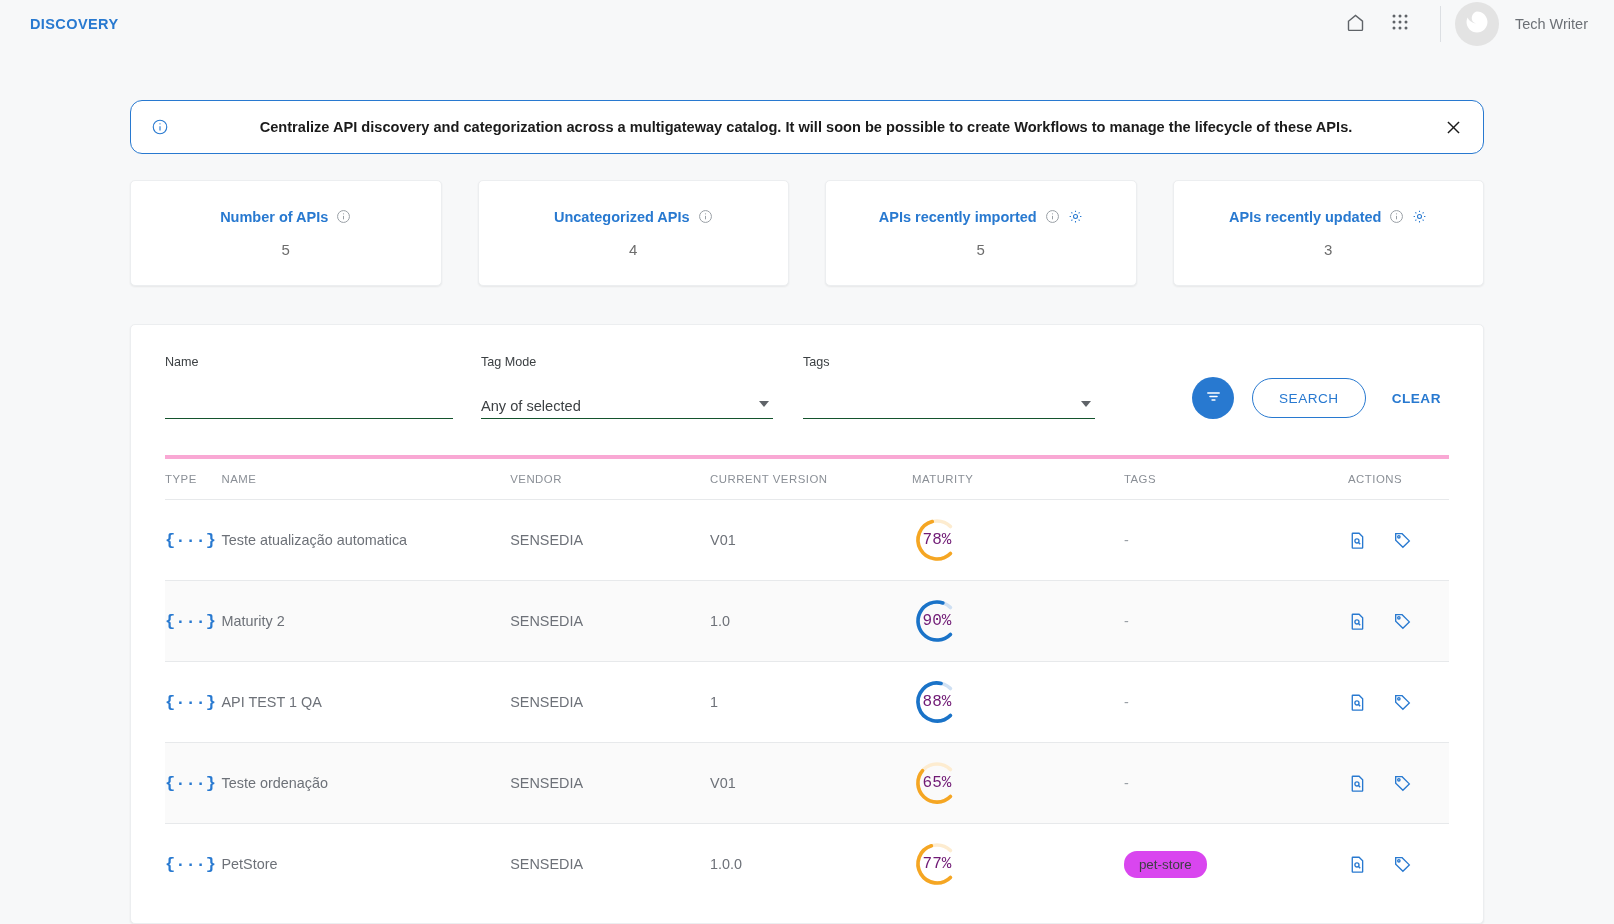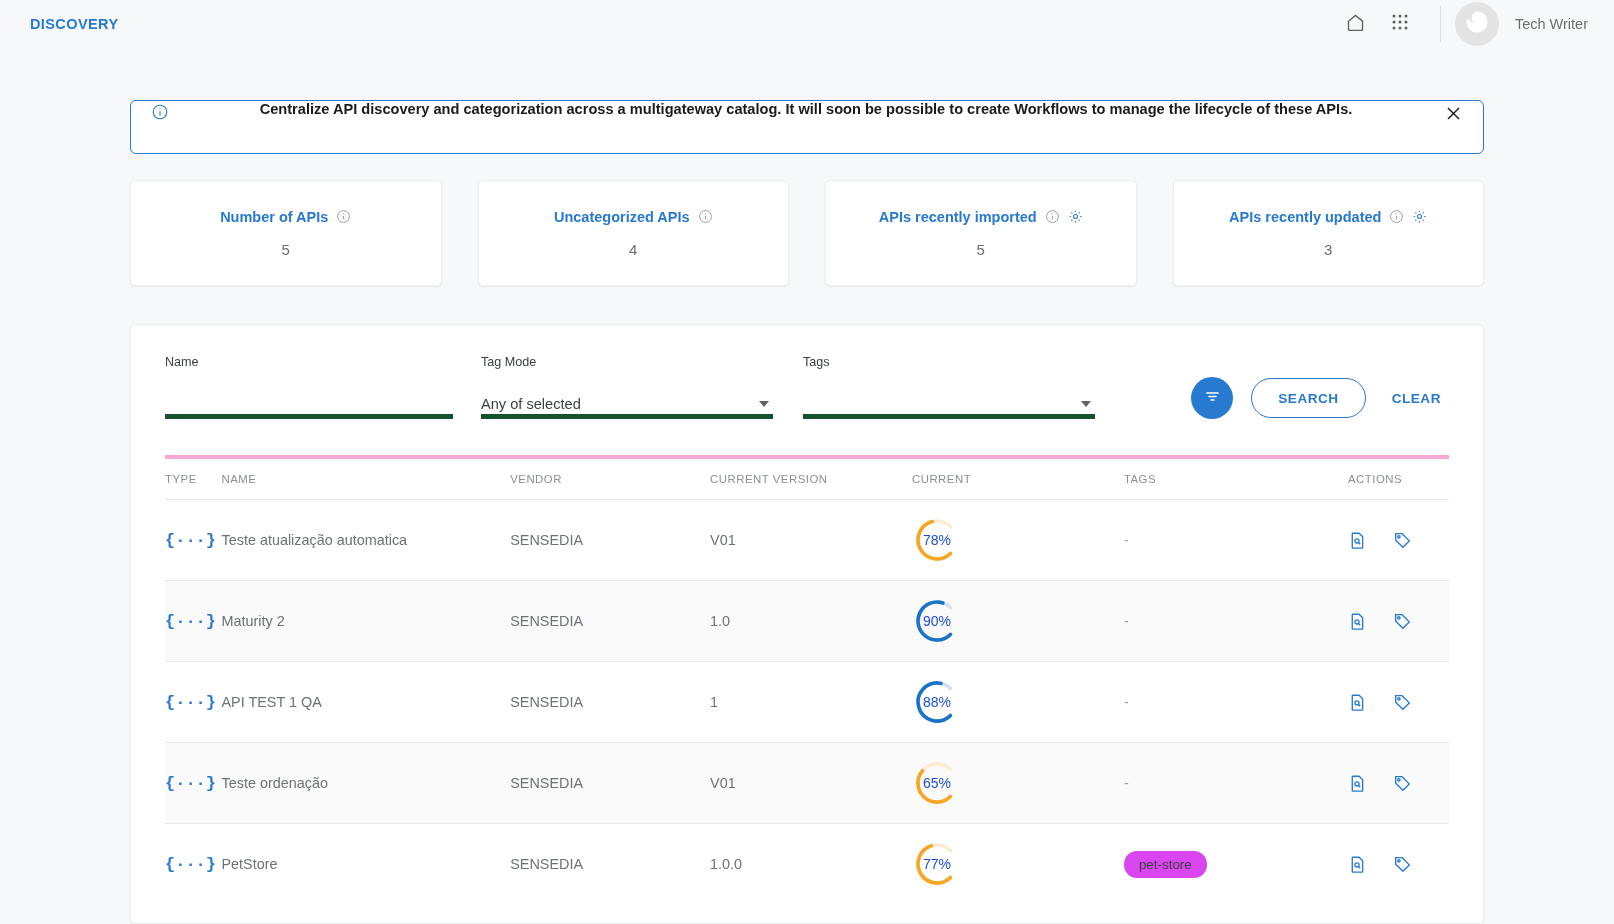--- a/index.html
+++ b/index.html
@@ -40,23 +40,23 @@
   .username {
     font-size: 14.5px; color: #6c7076; margin-left: 16px; white-space: nowrap;
   }
 
   
   .page { padding: 0 130px; }
   .banner {
     margin-top: 52px;
     height: 54px;
     border: 1px solid #2879d0;
-    border-radius: 6px;
+    border-radius: 12px;
     background: #ffffff;
-    display: flex; align-items: flex-start;
+    display: flex; align-items: center;
     padding: 0 18px 0 18px;
   }
   .banner-info {
     width: 22px; height: 22px; flex: 0 0 22px;
     color: #2879d0; display: flex; align-items: center; justify-content: center;
   }
   .banner-text {
     flex: 1;
     text-align: center;
     font-size: 14.6px; font-weight: bold; color: #1b1b1b;
@@ -99,21 +99,21 @@
     border: 1px solid #eceef0;
     border-radius: 5px;
     box-shadow: 0 1px 2px rgba(0,0,0,.07);
     min-height: 600px;
     padding: 30px 34px 16px 34px;
   }
   .filters { display: flex; align-items: flex-start; }
   .field { display: flex; flex-direction: column; }
   .field-label { font-size: 12.6px; color: #3c4043; margin-bottom: 24px; }
   .field-line {
-    border-bottom: 5px solid #14532d;
+    border-bottom: 1px solid #14532d;
     height: 26px;
     display: flex; align-items: center;
     position: relative;
   }
   .field-value { font-size: 14.6px; color: #3c4043; }
   .caret {
     position: absolute; right: 4px; top: 8px;
     width: 0; height: 0;
     border-left: 5px solid transparent;
     border-right: 5px solid transparent;
@@ -131,21 +131,21 @@
   .fab {
     width: 42px; height: 42px; border-radius: 50%;
     background: #2879d0; color: #fff;
     display: flex; align-items: center; justify-content: center;
     cursor: pointer; border: none;
   }
   .btn-outline {
     height: 40px; padding: 0 26px;
     border: 1px solid #2879d0; border-radius: 21px;
     background: #fff; color: #2879d0;
-    font-size: 13.6px; font-weight: bold; letter-spacing: .5px;
+    font-size: 13.6px; font-weight: normal; letter-spacing: .5px;
     cursor: pointer;
     font-family: "Liberation Sans", sans-serif;
   }
   .btn-text {
     height: 40px; padding: 0 8px; border: none; background: none;
     color: #2879d0; font-size: 13.6px; font-weight: bold; letter-spacing: .5px;
     cursor: pointer;
     font-family: "Liberation Sans", sans-serif;
   }
 
@@ -186,21 +186,21 @@
   }
   .actions-cell { display: flex; align-items: center; gap: 26px; }
   .act-icon { color: #2879d0; cursor: pointer; display: inline-flex; }
 
   
   .gauge { position: relative; width: 50px; height: 50px; }
   .gauge svg { display: block; }
   .gauge-label {
     position: absolute; inset: 0;
     display: flex; align-items: center; justify-content: center;
-    font-size: 14px; color: #1d4ed8;
+    font-size: 16px; color: #701a75; font-family: Liberation Mono, monospace;
   }
 </style>
 </head>
 <body>
 
 <div class="topbar">
   <div class="brand">DISCOVERY</div>
 
   <div class="topbar-right">
     <div class="icon-btn">
@@ -371,21 +371,21 @@
       </div>
     </div>
 
     <table class="apis">
       <thead>
         <tr>
           <th class="col-type">TYPE</th>
           <th class="col-name">NAME</th>
           <th class="col-vendor">VENDOR</th>
           <th class="col-version">CURRENT VERSION</th>
-          <th class="col-mat">CURRENT</th>
+          <th class="col-mat">MATURITY</th>
           <th class="col-tags">TAGS</th>
           <th class="col-actions">ACTIONS</th>
         </tr>
       </thead>
       <tbody id="table-body">
           <tr>
     <td class="col-type">
       <span class="type-glyph">{···}</span>
     </td>
     <td class="col-name">Teste atualização automatica</td>

